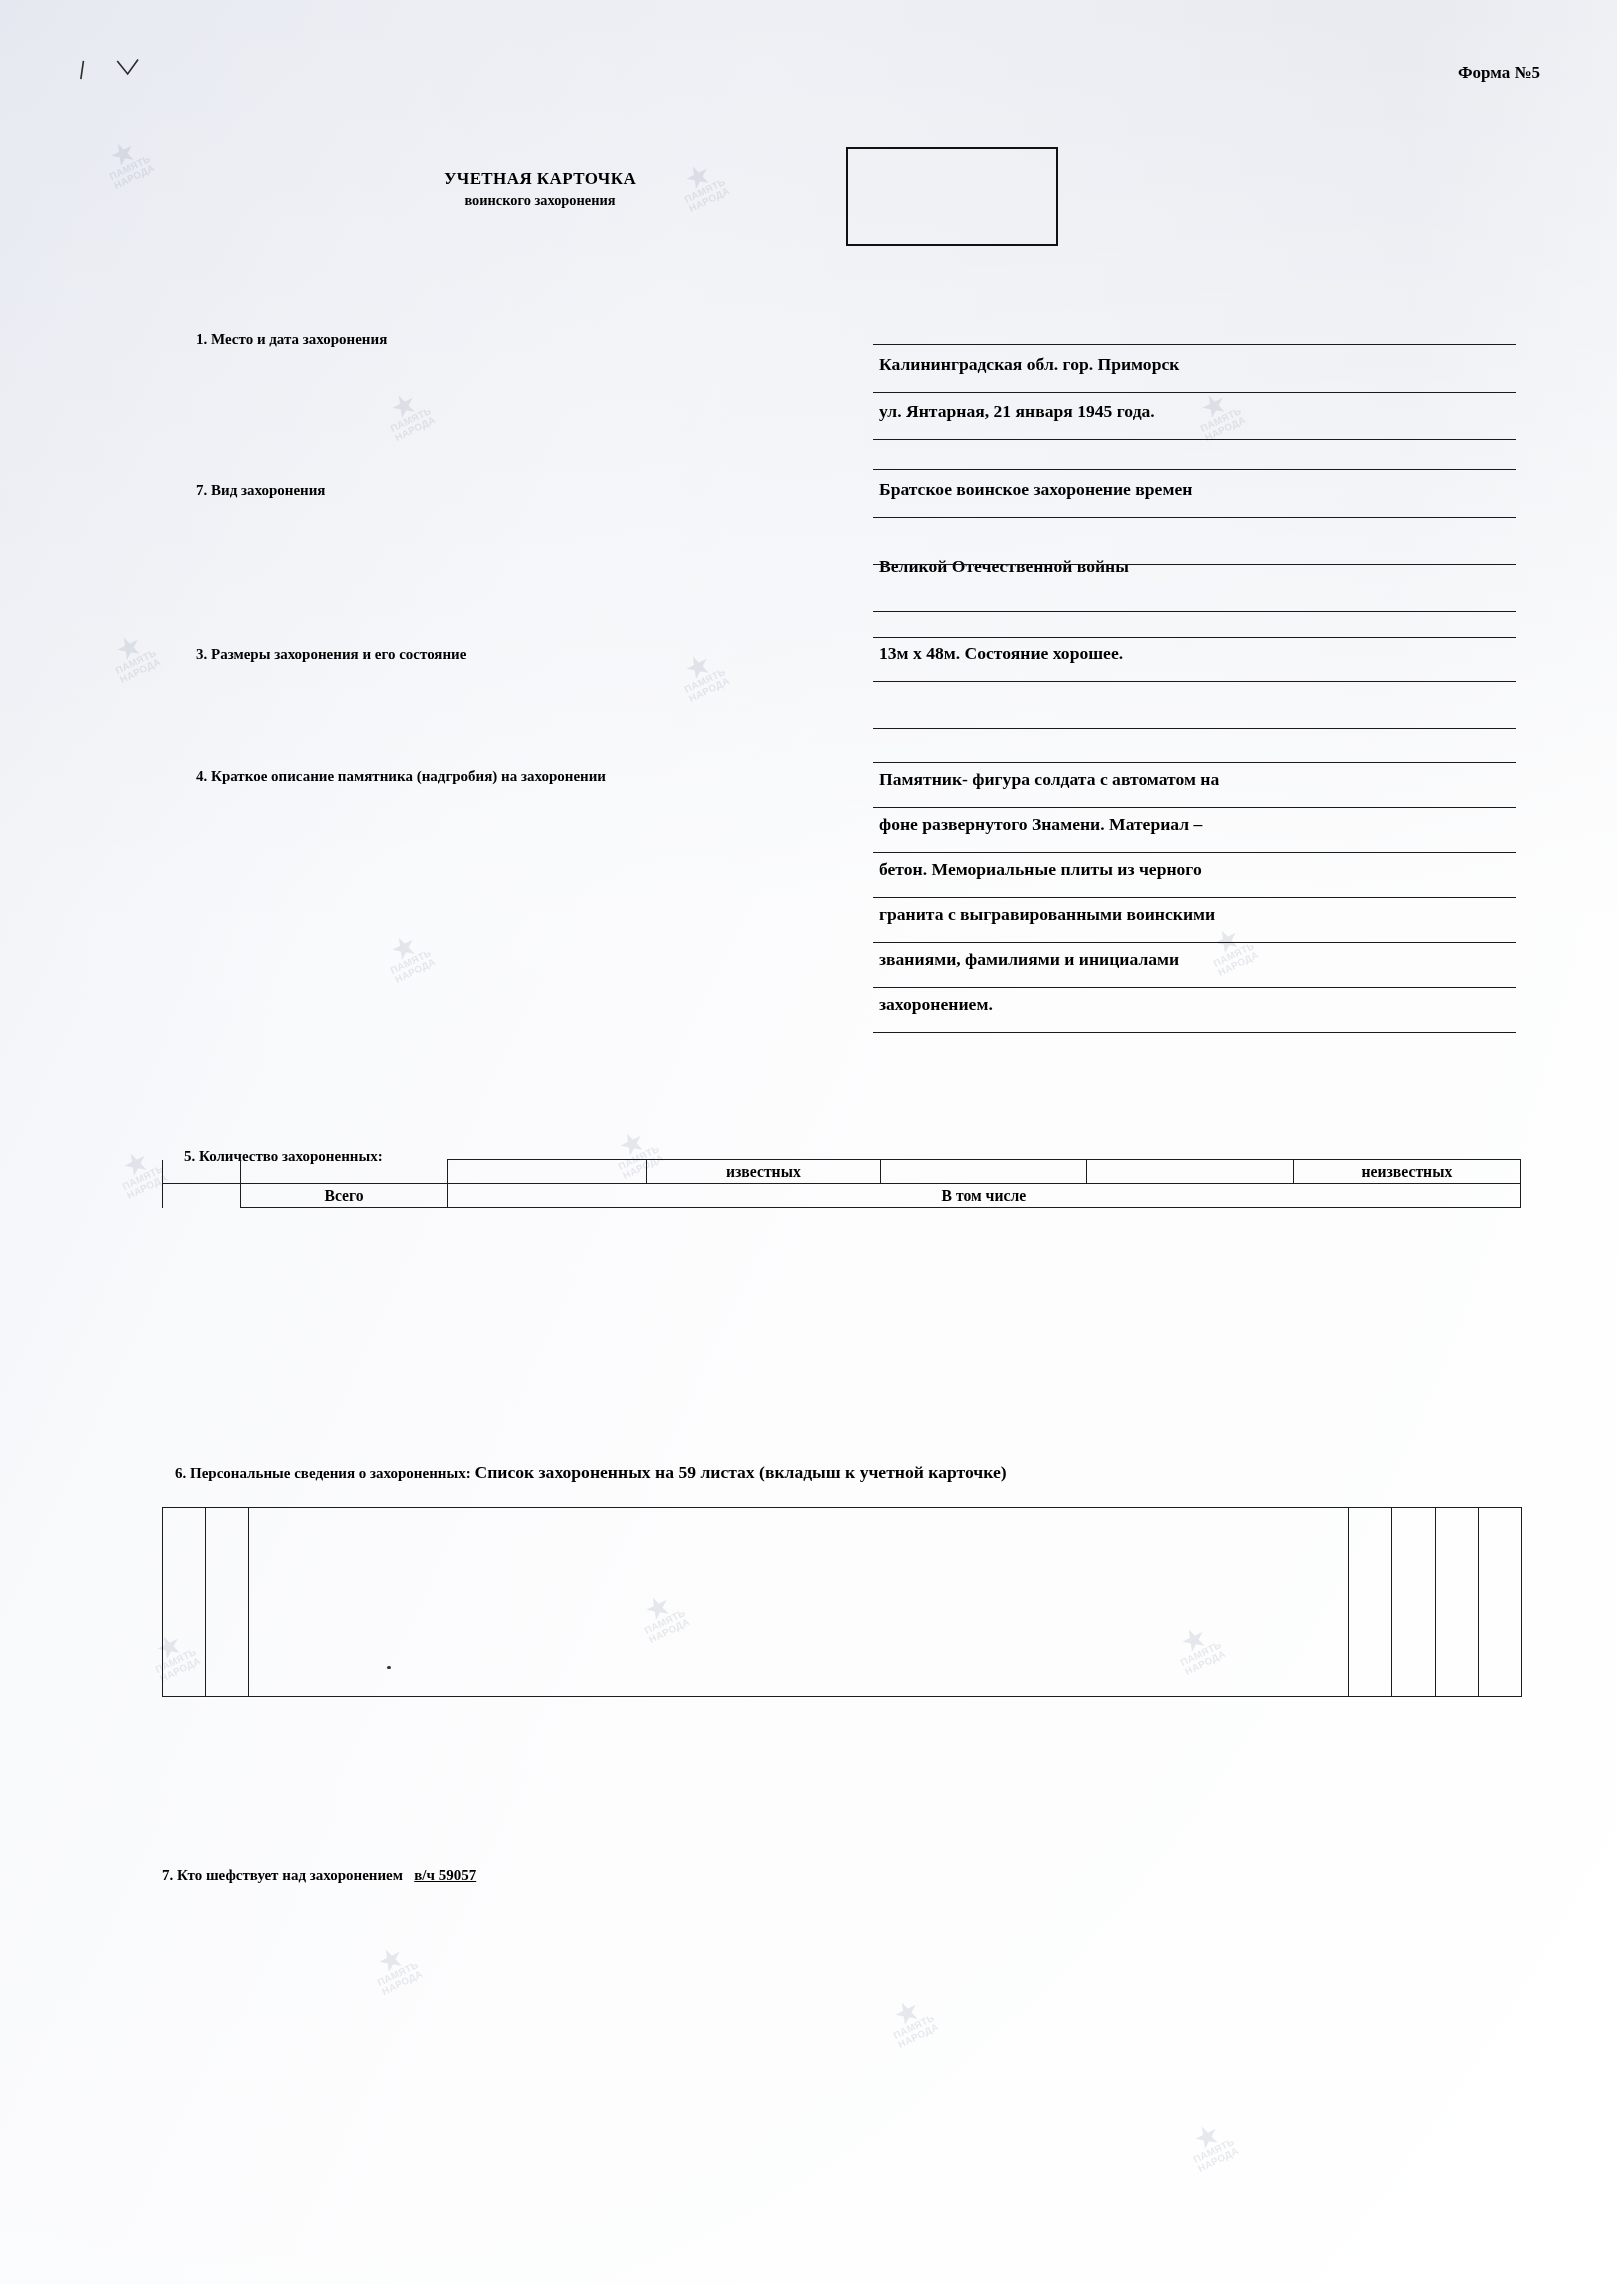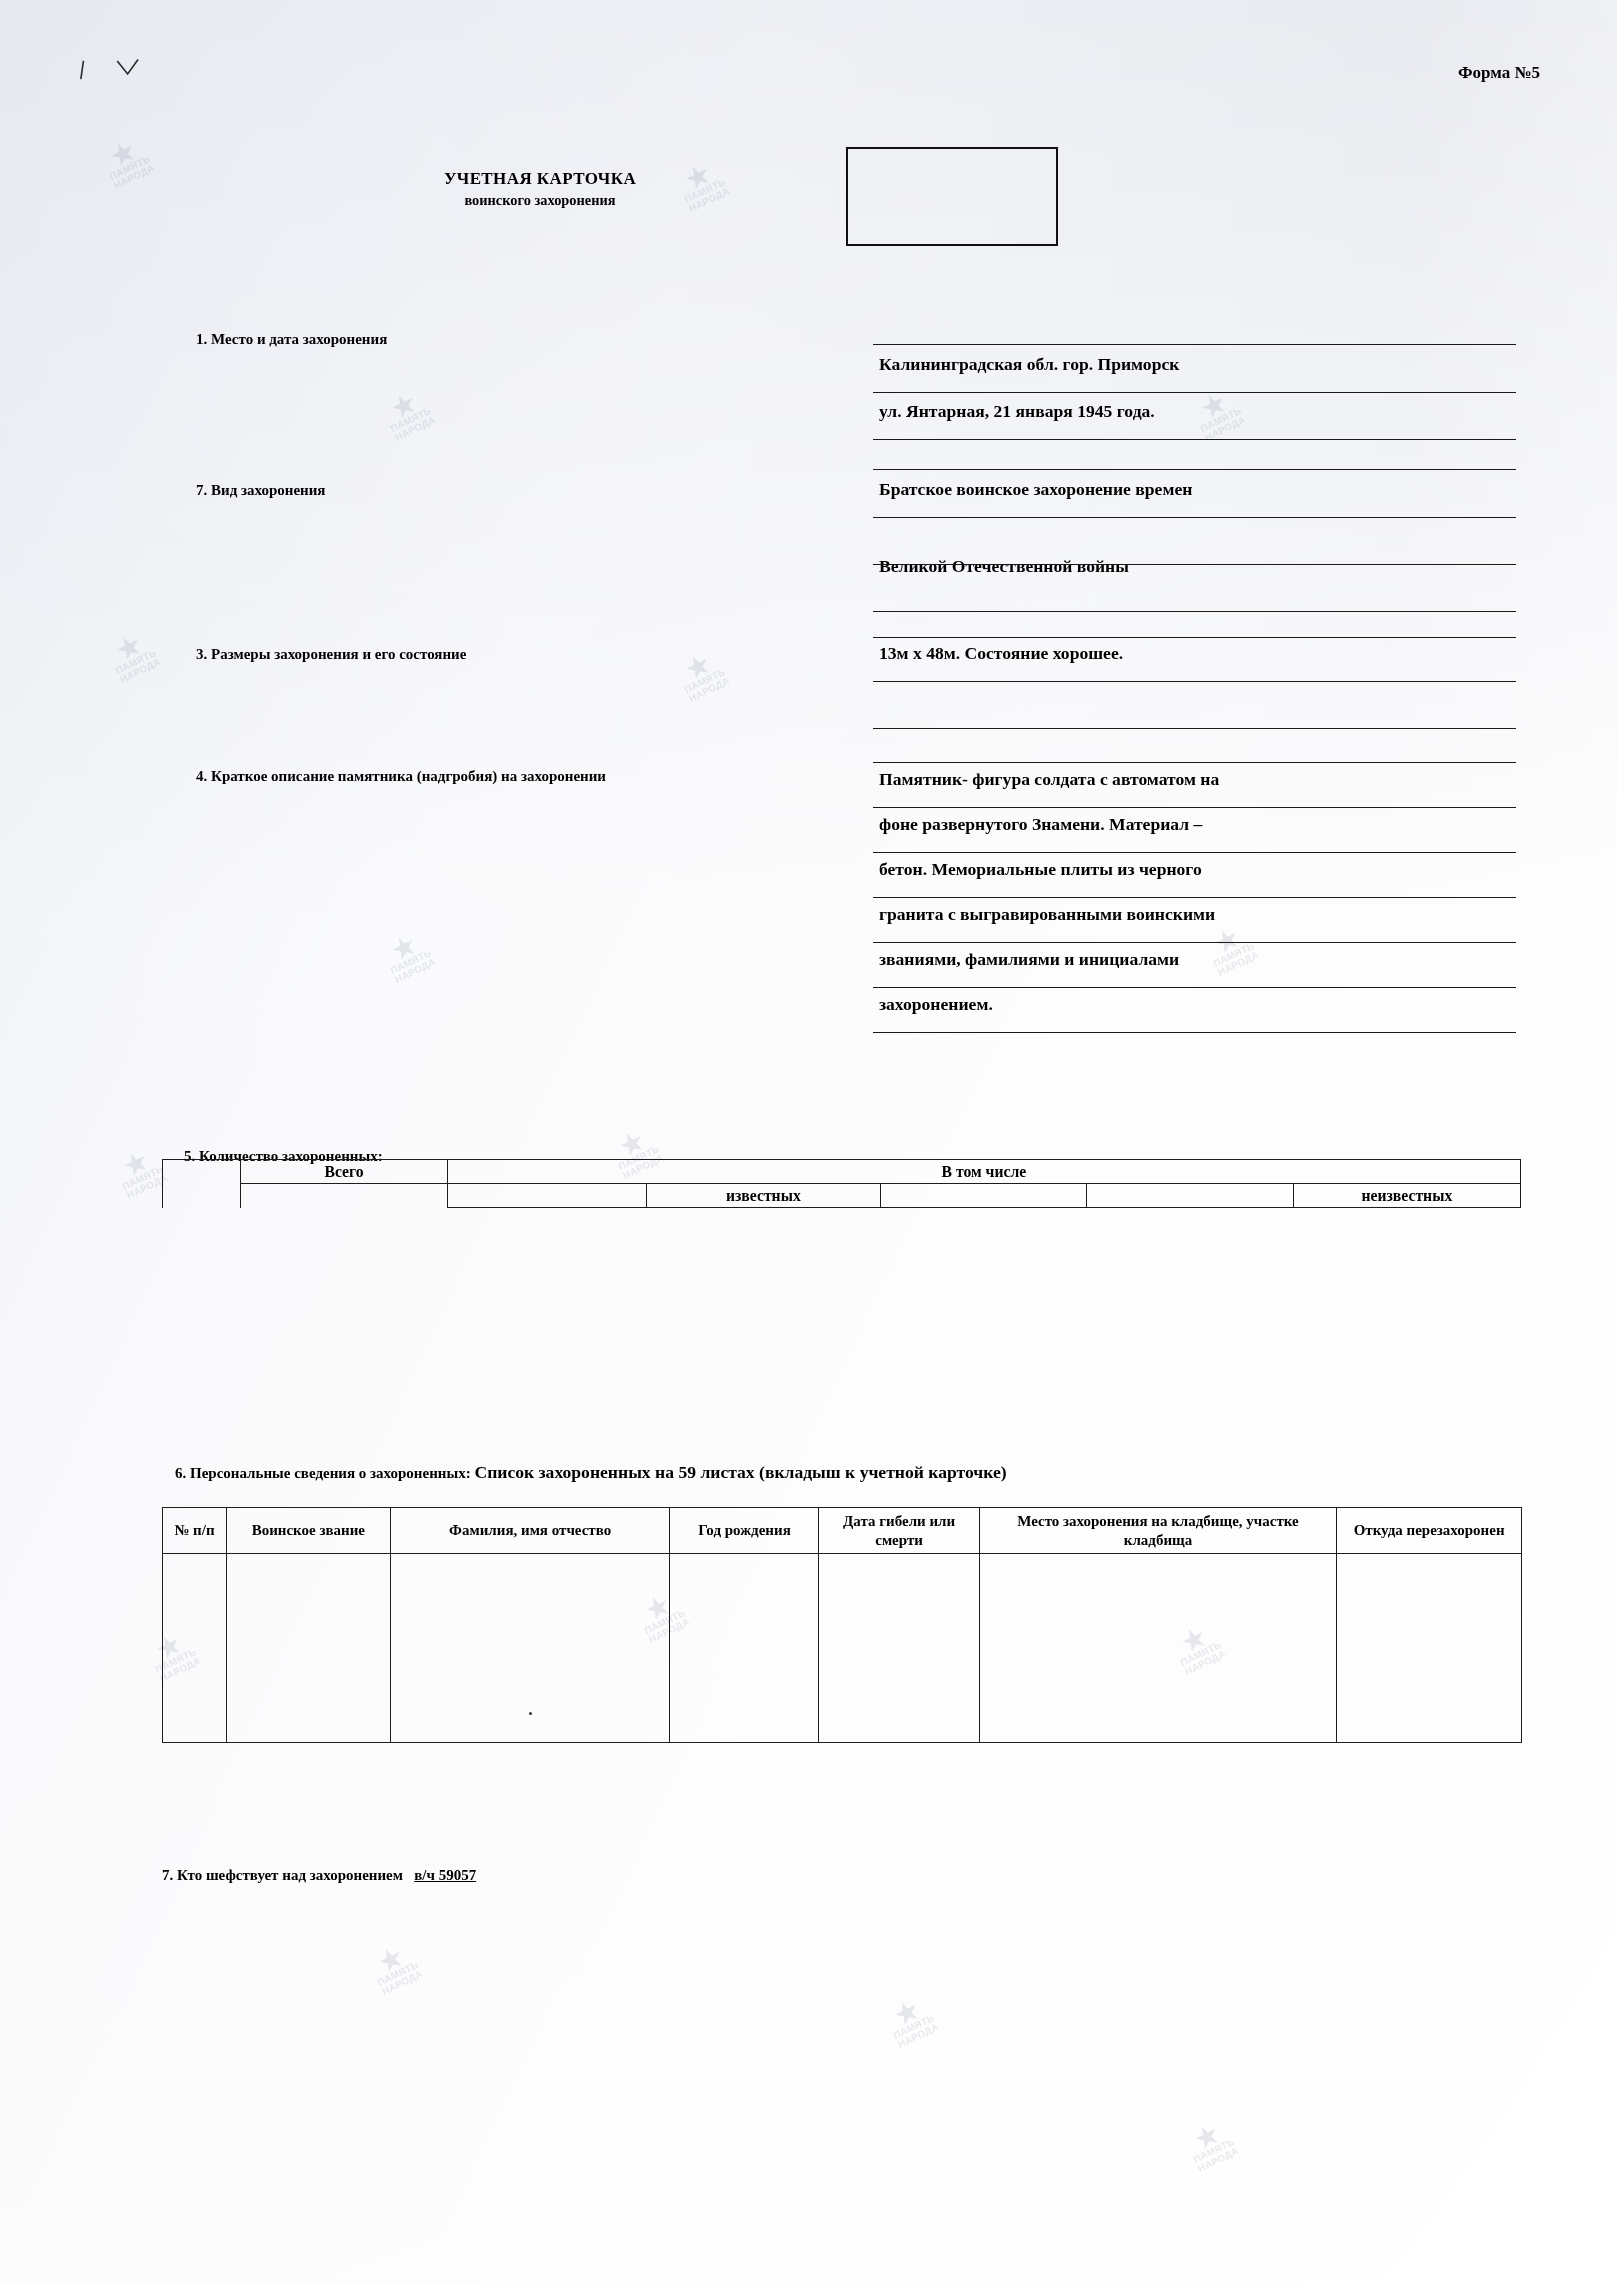--- a/index.html
+++ b/index.html
@@ -273,52 +273,43 @@
   <div class="rule" style="top:942px;"></div>
   <div class="value-text" style="top:949px;">званиями, фамилиями и инициалами</div>
   <div class="rule" style="top:987px;"></div>
   <div class="value-text" style="top:994px;">захоронением.</div>
   <div class="rule" style="top:1032px;"></div>
 
   <div class="sec5-label">5. Количество захороненных:</div>
   <table class="t5">
     <tbody>
         <tr>
-      <td style="width:72px; border-bottom:none; border-right:none;">&nbsp;</td>
-      <td style="width:196px;">Всего</td>
-      <td colspan="5">В том числе</td>
-    </tr>
-    <tr>
       <td style="border-top:none; border-bottom:none; border-right:none;">&nbsp;</td>
       <td style="border-top:none; border-bottom:none;">&nbsp;</td>
       <td style="width:189px;">&nbsp;</td>
       <td style="width:222px;">известных</td>
       <td style="width:196px;">&nbsp;</td>
       <td style="width:196px;">&nbsp;</td>
       <td style="width:216px;">неизвестных</td>
     </tr>
+    <tr>
+      <td style="width:72px; border-bottom:none; border-right:none;">&nbsp;</td>
+      <td style="width:196px;">Всего</td>
+      <td colspan="5">В том числе</td>
+    </tr>
   </tbody>
     </table>
 
   <div class="sec6-label">
     <span>6. Персональные сведения о захороненных:</span>
     <span class="big">Список захороненных на 59 листах (вкладыш к учетной карточке)</span>
   </div>
 
   <table class="t6">
     <tbody>
-        <tr>
-      <th style="width:60px;">№ п/п</th>
-      <th style="width:163px;">Воинское звание</th>
-      <th style="width:281px;">Фамилия, имя отчество</th>
-      <th style="width:147px;">Год рождения</th>
-      <th style="width:160px;">Дата гибели или смерти</th>
-      <th style="width:366px;">Место захоронения на кладбище, участке кладбища</th>
-      <th style="width:183px;">Откуда перезахоронен</th>
-    </tr>
     <tr>
       <td>&nbsp;</td>
       <td>&nbsp;</td>
       <td>
             <span class="tiny-dot"></span>
           </td>
       <td>&nbsp;</td>
       <td>&nbsp;</td>
       <td>&nbsp;</td>
       <td>&nbsp;</td>

